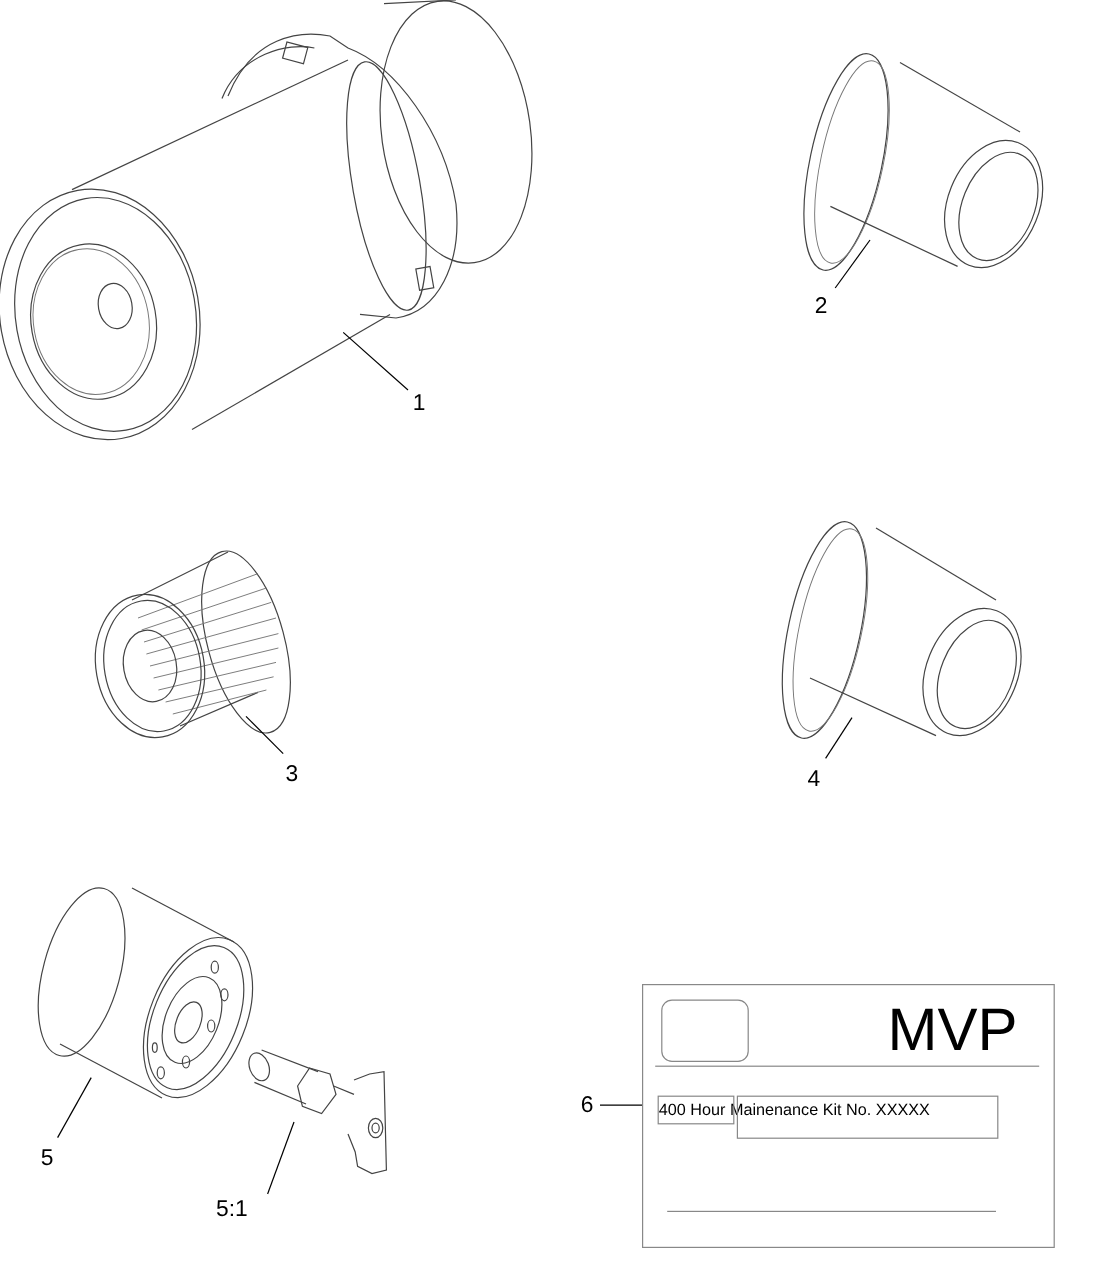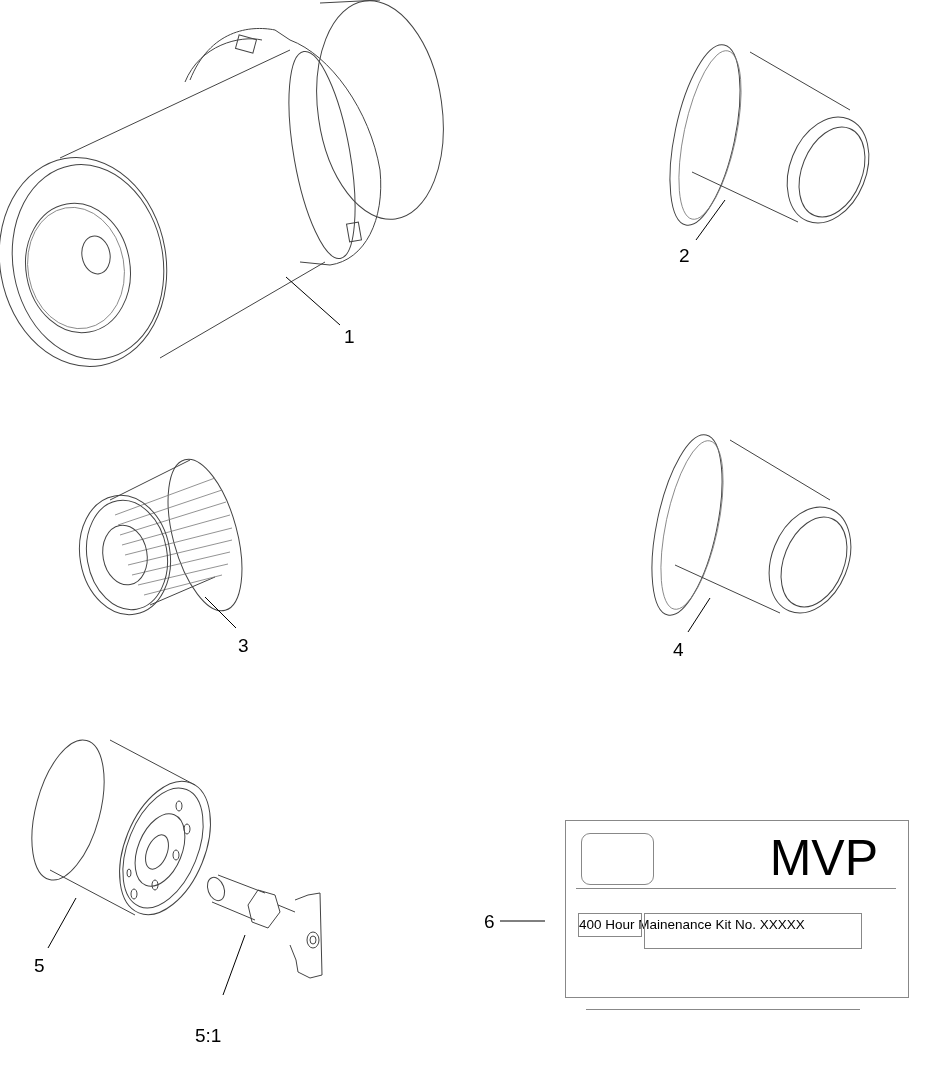--- a/index.html
+++ b/index.html
@@ -2,21 +2,21 @@
 <html><head>
 <meta charset="utf-8">
 <style>
   html,body{margin:0;padding:0;background:#ffffff;}
   body{width:926px;height:1071px;position:relative;overflow:hidden;font-family:"Liberation Sans",sans-serif;}
   svg{position:absolute;left:0;top:0;}
   .ln{fill:none;stroke:#444;stroke-width:1;}
   .lt{fill:none;stroke:#777;stroke-width:0.8;}
   .leader{stroke:#000;stroke-width:1;}
   .callout{position:absolute;font-size:19px;color:#000;line-height:1;}
-  .label-card{position:absolute;left:565px;top:820px;width:344px;height:178px;border:1px solid #888;background:#fff;box-sizing:border-box;}
+  .label-card{position:absolute;left:535px;top:820px;width:344px;height:220px;border:1px solid #888;background:#fff;box-sizing:border-box;}
   .logo-box{position:absolute;left:15px;top:12px;width:71px;height:50px;border:1px solid #888;border-radius:9px;}
   .brand{position:absolute;right:30px;top:12px;font-size:50px;color:#000;line-height:1;}
   .divider{position:absolute;left:10px;right:12px;top:67px;height:0;border-top:1px solid #888;}
   .kit-text{position:absolute;left:13px;top:72px;font-size:13.5px;color:#000;white-space:nowrap;margin-top:24px;}
   .box-a{position:absolute;left:12px;top:92px;width:62px;height:22px;border:1px solid #888;}
   .box-b{position:absolute;left:78px;top:92px;width:216px;height:34px;border:1px solid #888;}
   .bottom-line{position:absolute;left:20px;top:188px;width:274px;border-top:1px solid #888;}
 </style>
 </head>
 <body>
@@ -118,21 +118,21 @@
   <line class="leader" x1="245" y1="935" x2="223" y2="995"></line>
 
   <line class="leader" x1="500" y1="921" x2="545" y2="921"></line>
 </svg>
 
 <div class="callout" style="left:344px;top:327px;">1</div>
 <div class="callout" style="left:679px;top:246px;">2</div>
 <div class="callout" style="left:238px;top:636px;">3</div>
 <div class="callout" style="left:673px;top:640px;">4</div>
 <div class="callout" style="left:34px;top:956px;">5</div>
-<div class="callout" style="left:195px;top:998px;margin-top:28px;">5:1</div>
+<div class="callout" style="left:180px;top:998px;">5:1</div>
 <div class="callout" style="left:484px;top:912px;">6</div>
 
 <div class="label-card">
   <div class="logo-box"></div>
   <div class="brand">MVP</div>
   <div class="divider"></div>
   <div class="kit-text">400 Hour Mainenance Kit No. XXXXX</div>
   <div class="box-a"></div>
   <div class="box-b"></div>
   <div class="bottom-line"></div>

